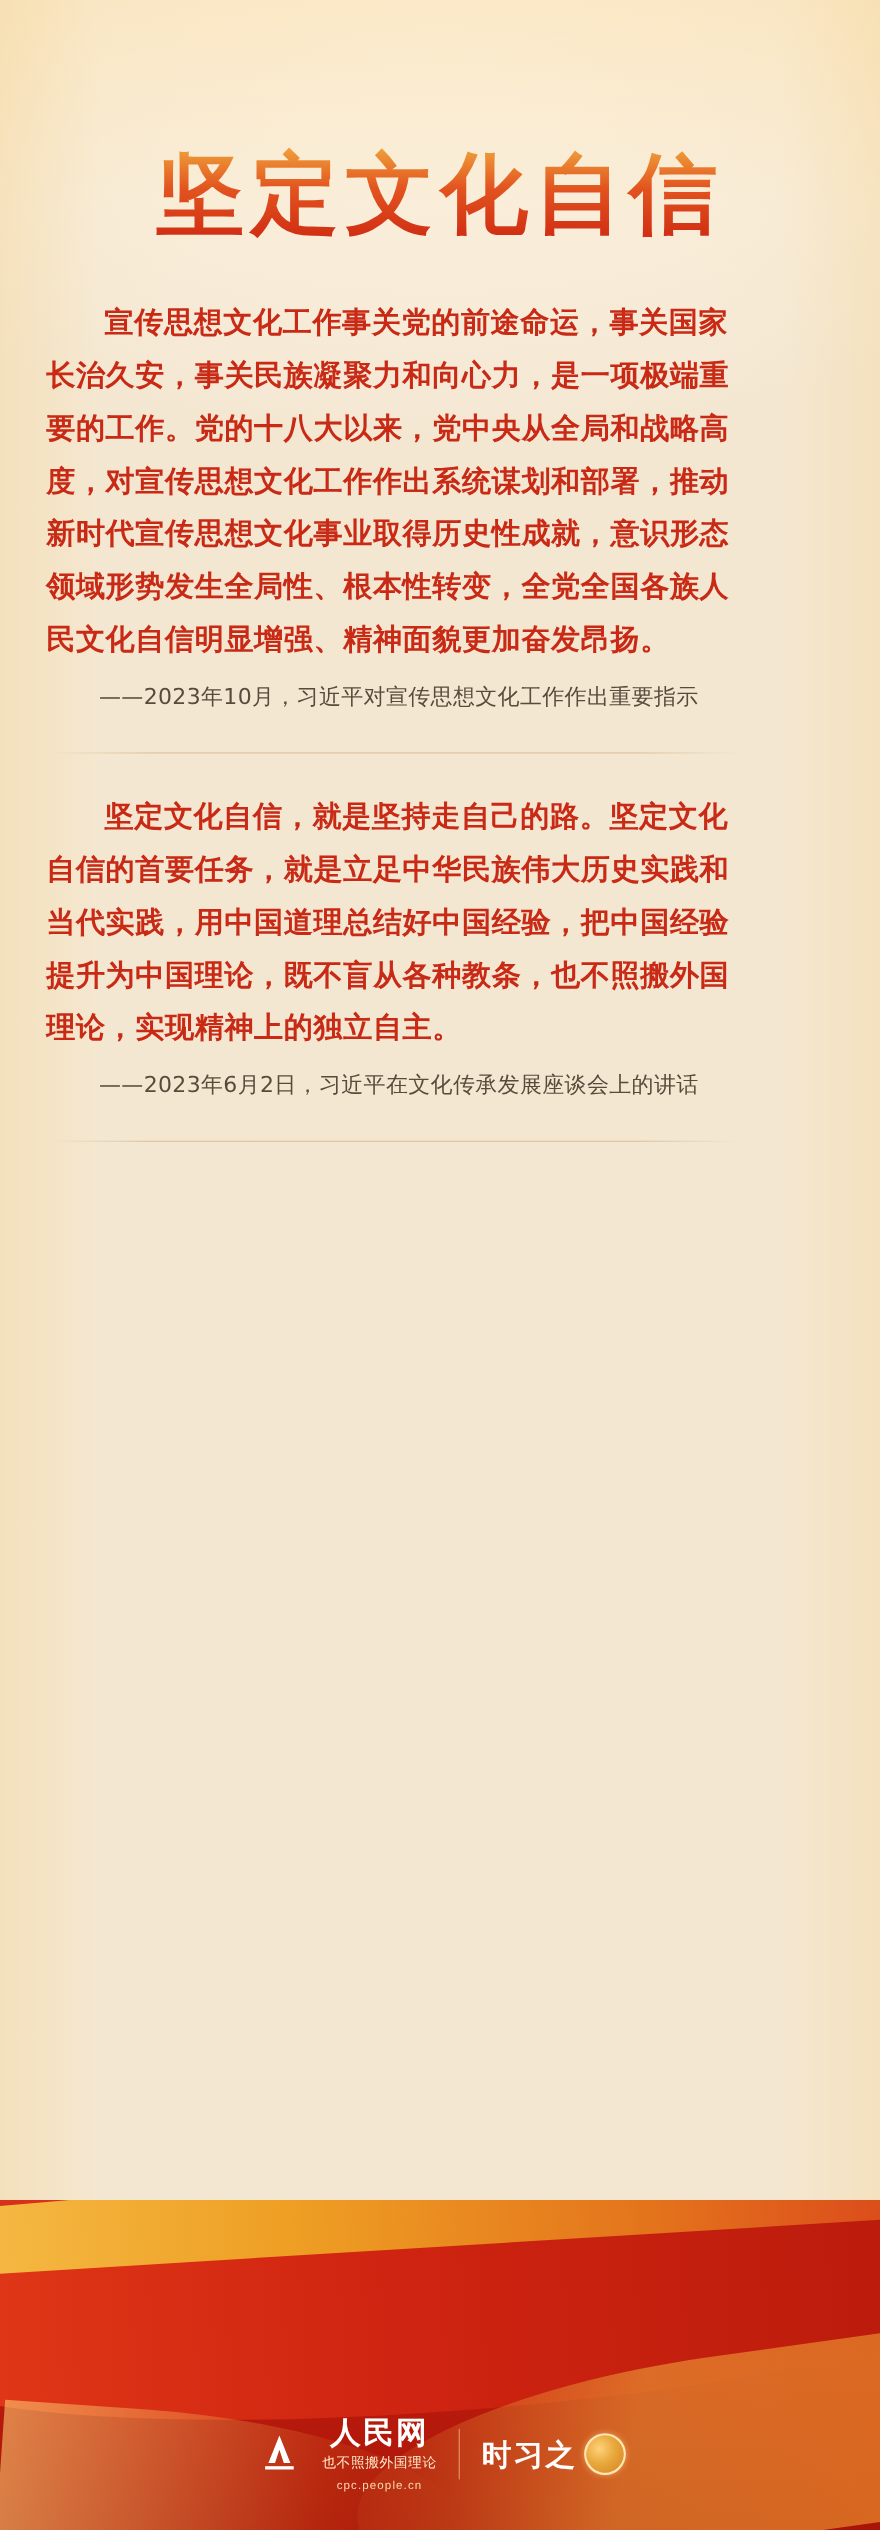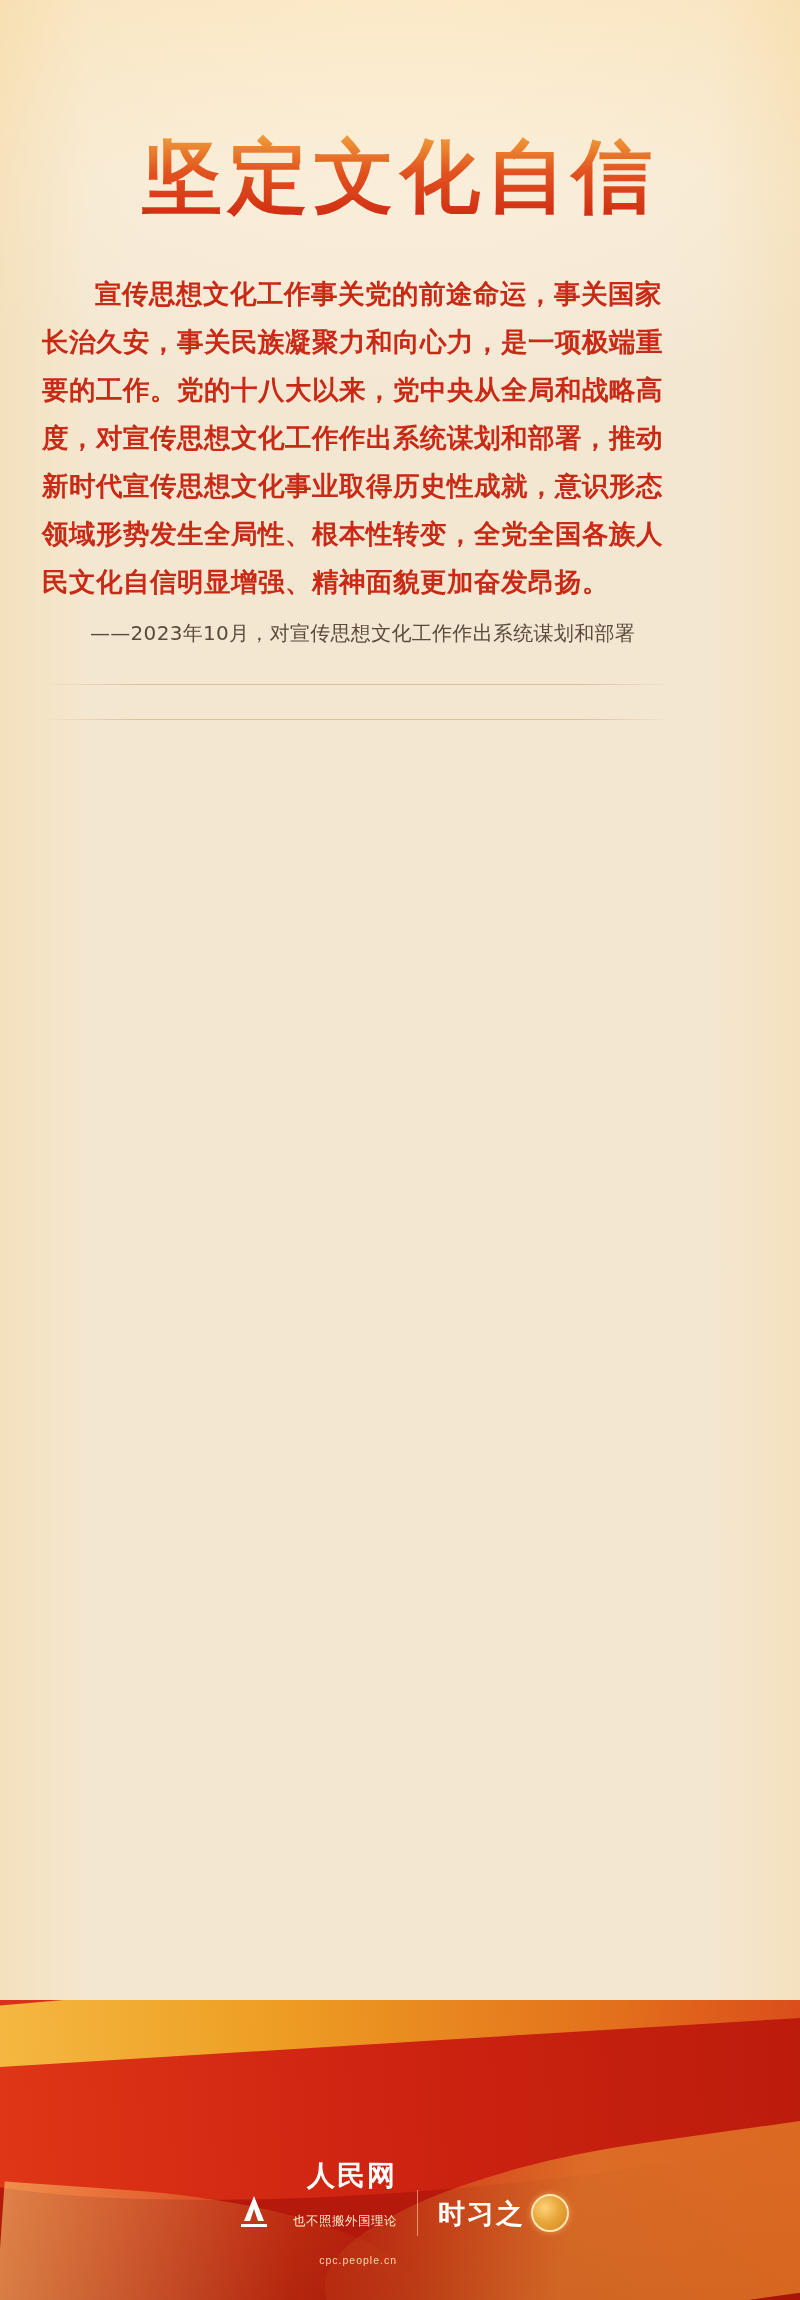--- a/index.html
+++ b/index.html
@@ -162,23 +162,22 @@
     left: 0; bottom: 34px;
     width: 800px;
     display: flex;
     align-items: center;
     justify-content: center;
     gap: 16px;
   }
   .brand-left {
     display: flex;
     flex-direction: column;
-    align-items: flex-end;
+    align-items: center;
     line-height: 1.15;
-    gap: 18px;
   }
   .brand-cn {
     color: #ffffff;
     font-family: "DejaVu Serif", "Liberation Serif", serif;
     font-weight: bold;
     font-size: 28px;
     letter-spacing: 2px;
   }
   .brand-sub {
     color: #ffe9c8;
@@ -236,25 +235,29 @@
   <div class="right-glow"></div>
 
   <div class="title-wrap">
     <h1 class="main-title">坚定文化自信</h1>
   </div>
 
   <div class="content">
 
     <div class="block block-1">
       <p class="para">宣传思想文化工作事关党的前途命运，事关国家长治久安，事关民族凝聚力和向心力，是一项极端重要的工作。党的十八大以来，党中央从全局和战略高度，对宣传思想文化工作作出系统谋划和部署，推动新时代宣传思想文化事业取得历史性成就，意识形态领域形势发生全局性、根本性转变，全党全国各族人民文化自信明显增强、精神面貌更加奋发昂扬。</p>
-      <p class="source">——2023年10月，对宣传思想文化工作作出系统谋划和部署</p>
+      <p class="source">——2023年10月，习近平对宣传思想文化工作作出重要指示</p>
     </div>
 
     <div class="divider"></div>
 
+    <div class="block block-2">
+      <p class="para">坚定文化自信，就是坚持走自己的路。坚定文化自信的首要任务，就是立足中华民族伟大历史实践和当代实践，用中国道理总结好中国经验，把中国经验提升为中国理论，既不盲从各种教条，也不照搬外国理论，实现精神上的独立自主。</p>
+      <p class="source">——2023年6月2日，习近平在文化传承发展座谈会上的讲话</p>
+    </div>
 
     <div class="divider"></div>
 
 
   </div>
 
   <div class="footer">
     <div class="footer-bg"></div>
     <div class="footer-swoosh-1"></div>
     <div class="footer-swoosh-2"></div>

